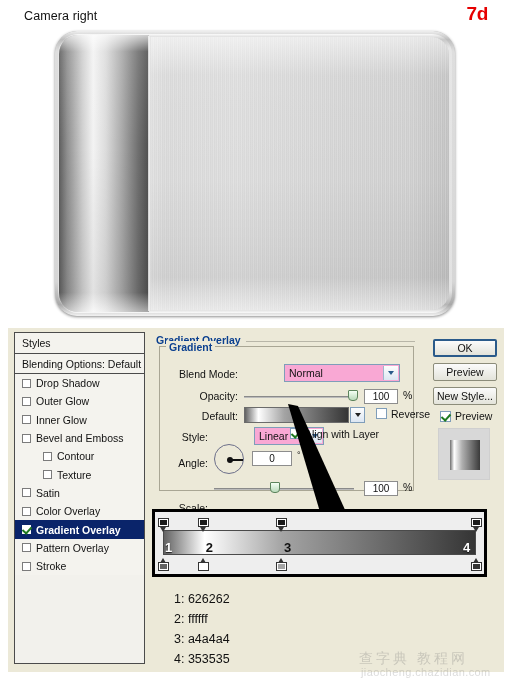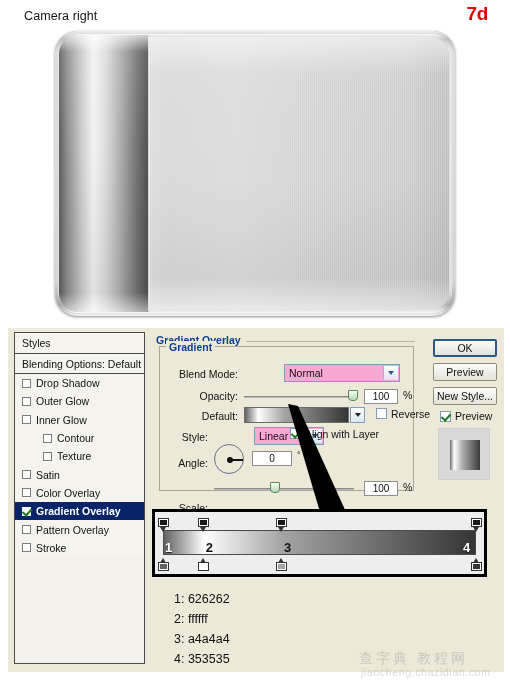--- a/index.html
+++ b/index.html
@@ -607,20 +607,24 @@
             <span>Drop Shadow</span>
           </div>
           <div class="style-row">
             <span class="cbox"></span>
             <span>Outer Glow</span>
           </div>
           <div class="style-row">
             <span class="cbox"></span>
             <span>Inner Glow</span>
           </div>
+          <div class="style-row">
+            <span class="cbox"></span>
+            <span>Bevel and Emboss</span>
+          </div>
           <div class="style-row indent">
             <span class="cbox"></span>
             <span>Contour</span>
           </div>
           <div class="style-row indent">
             <span class="cbox"></span>
             <span>Texture</span>
           </div>
           <div class="style-row">
             <span class="cbox"></span>

